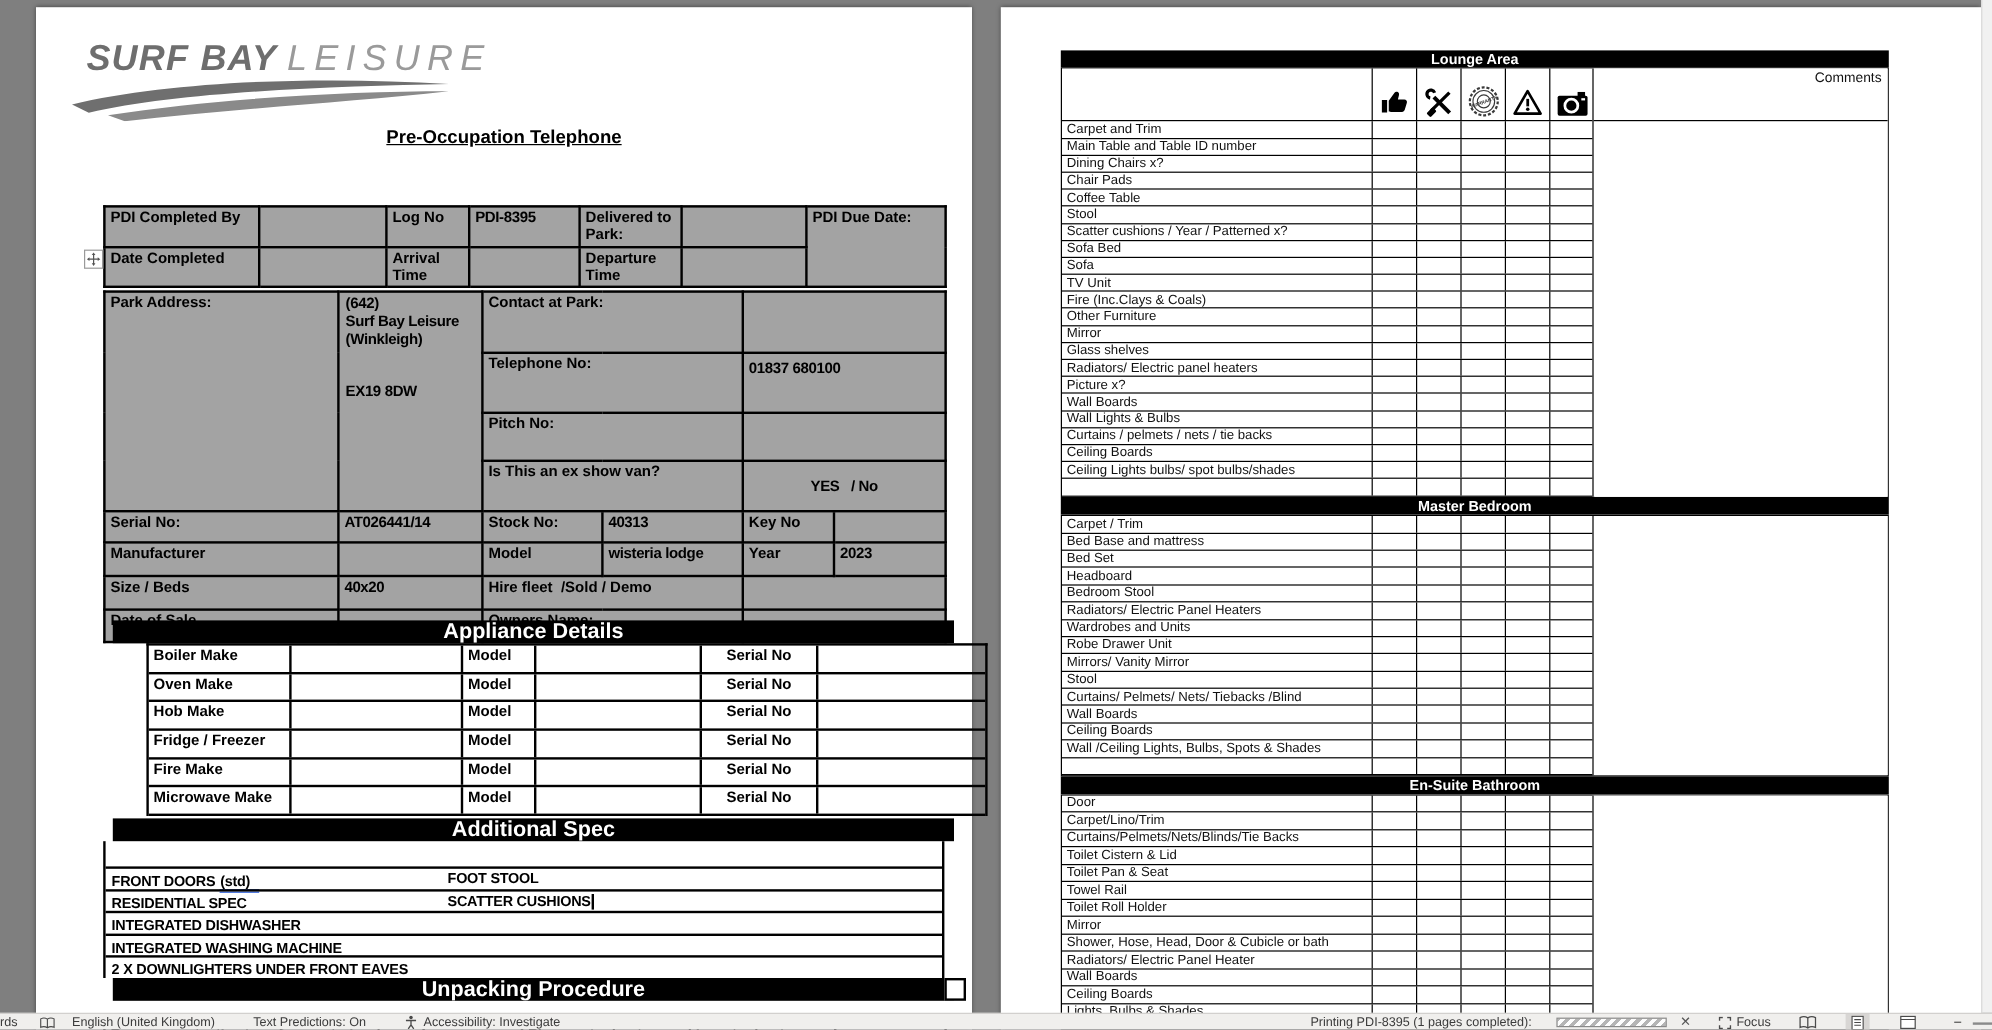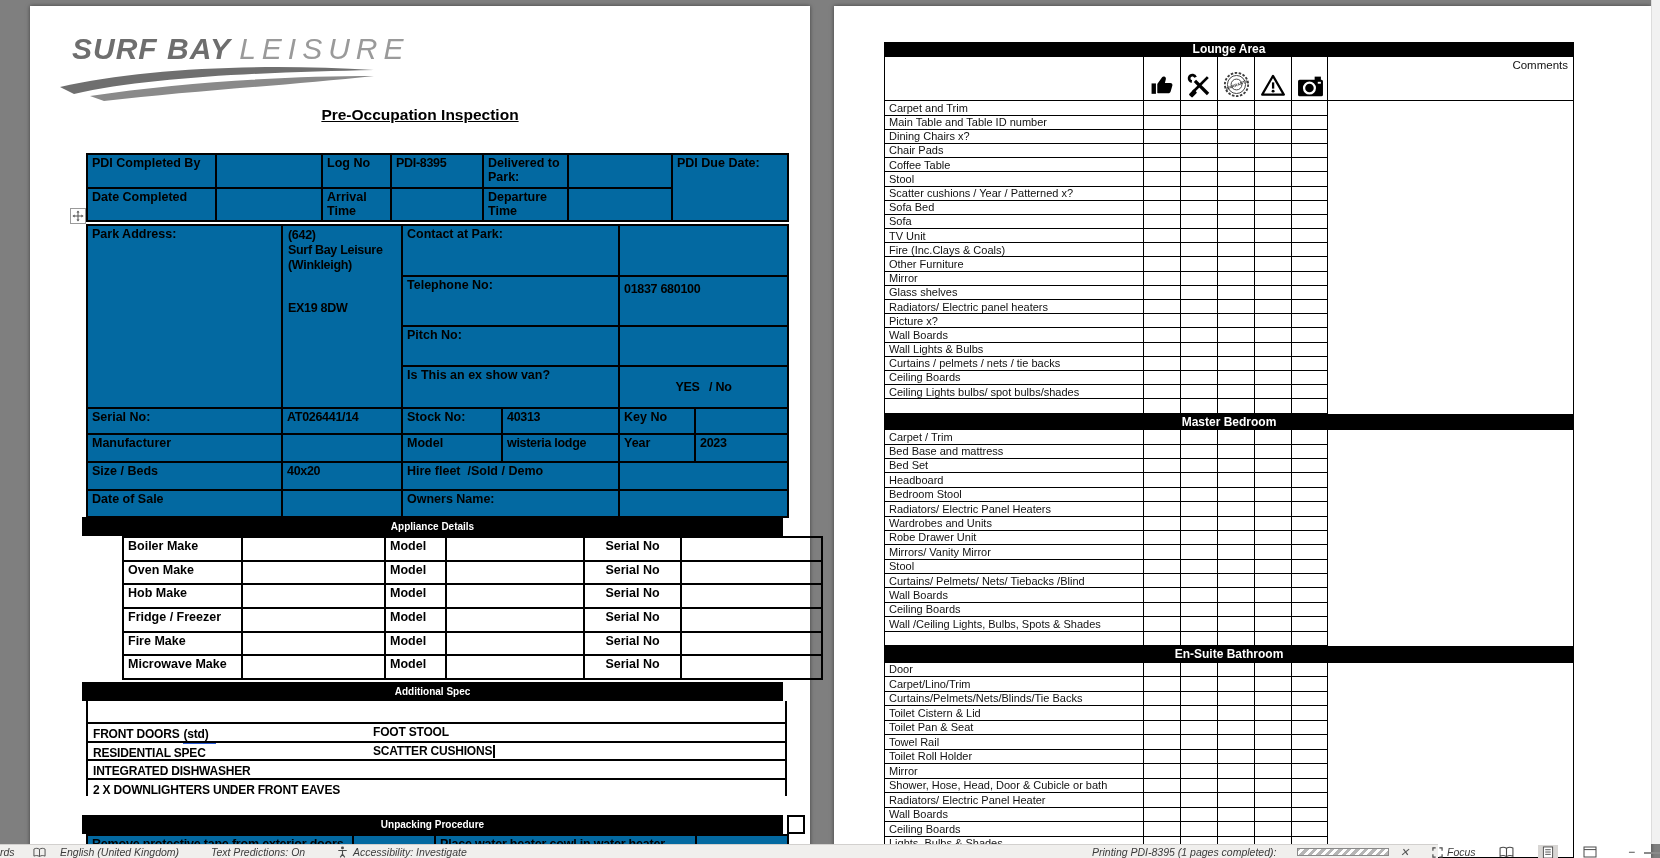--- a/index.html
+++ b/index.html
@@ -10,32 +10,32 @@
   .page-right { left:834px; top:6px; width:817px; height:852px; }
 
   
   .logo-line { position:absolute; left:42px; top:26px; white-space:nowrap; font-style:italic; }
   .logo-part1 { font-size:30px; font-weight:bold; color:#6e6e6e; letter-spacing:1px; }
   .logo-part2 { font-size:30px; font-weight:400; color:#9a9a9a; letter-spacing:6px; margin-left:8px; }
   .logo-swoosh { position:absolute; left:26px; top:57px; }
   .doc-title { position:absolute; top:100px; left:0; width:100%; text-align:center;
                font-size:15.5px; font-weight:bold; text-decoration:underline; color:#000; }
 
-  table.frm { border-collapse:collapse; table-layout:fixed; position:absolute; background:#0369a1; }
+  table.frm { border-collapse:collapse; table-layout:fixed; position:absolute; background:#a3a3a3;margin-top:18px; }
   table.frm td { border:2px solid #000; font-size:12.5px; padding:1px 4px; vertical-align:top;
                  overflow:hidden; line-height:1.15; }
   .lbl { font-weight:bold; color:#000; }
   .val { font-weight:bold; letter-spacing:-0.3px; font-size:12px; color:#000; }
 
   .tbl-info { left:56px; top:147px; width:701px; }
   .tbl-details { left:56px; top:218px; width:701px; }
 
   .blackbar { position:absolute; background:#000; color:#fff; font-weight:bold;
               text-align:center; overflow:hidden; }
-  .bar-left { left:52px; width:701px; height:19px; font-size:10px; line-height:19px; }
+  .bar-left { left:64px; width:701px; height:19px; font-size:18px; line-height:19px; }
 
   .appliances { position:absolute; left:56px; top:530px; width:701px; border:2px solid #000; border-bottom:none;margin-left:36px; }
   .app-row { display:flex; height:23.7px; border-bottom:2px solid #000; }
   .app-row > div { border-right:2px solid #000; padding:1px 4px; font-size:12.5px; overflow:hidden; white-space:nowrap; }
   .app-row > div:last-child { border-right:none; }
   .ac1{width:119px;} .ac2{width:143px;} .ac3{width:61px;} .ac4{width:138px;} .ac5{width:97px;text-align:center;} .ac6{flex:1;}
 
   .addl { position:absolute; left:56px; top:695px; width:701px; border:2px solid #000; border-bottom:none; border-top:none; }
   .addl-spacer { height:21px; }
   .addl-row { position:relative; height:18.6px; border-top:2px solid #000; font-size:12px; font-weight:bold; letter-spacing:-0.2px; }
@@ -68,22 +68,22 @@
   .sec-row .chk:last-child { border-right:none; }
   .comments-col { position:absolute; top:0; right:0; bottom:0; width:246px; border-left:1px solid #000; background:#fff;text-align:right; }
   .icon-head { display:flex; height:44px; border-bottom:1px solid #000; width:444px; }
   .icon-head .spacer { width:259px; border-right:1px solid #000; }
   .icon-head .icol { width:37px; border-right:1px solid #000; display:flex; align-items:flex-end;
                      justify-content:center; padding-bottom:2px; }
   .icon-head .icol:last-child { border-right:none; }
   .comments-head { height:44px; border-bottom:1px solid #000; font-size:11.5px; padding:2px 5px; color:#111; }
 
   
-  .status-bar { position:absolute; left:0; top:844px; width:1438px; height:14px; background:#f0efed;
-                border-top:1px solid #d2d0ce; z-index:9; font-size:10.5px; color:#3b3b3b;font-style:italic; }
+  .status-bar { position:absolute; left:0; top:844px; width:1660px; height:14px; background:#f0efed;
+                border-top:1px solid #d2d0ce; z-index:9; font-size:10.5px; color:#3b3b3b; }
   .sb { position:absolute; top:1px; line-height:12px; white-space:nowrap; }
   .progress { position:absolute; left:1297px; top:3px; width:92px; height:8px; border:1px solid #8a8a8a;
               background:repeating-linear-gradient(-45deg,#b5b5b5 0 3px,#fdfdfd 3px 6px); }
   .viewbtn { position:absolute; top:0; height:14px; display:flex; align-items:center; justify-content:center; width:20px; }
   .viewbtn.sel { background:#d8d6d4; }
   .zoom-line { position:absolute; left:1644px; top:7px; width:16px; height:2px; background:#8a8a8a; }
 
   .scroll-strip { position:absolute; right:0; top:0; width:9px; height:844px; background:#f1f1f1;
                   border-left:1px solid #dcdcdc; z-index:4; }
 </style>
@@ -95,21 +95,21 @@
   <div class="page page-left">
 
     <div class="logo-line">
       <span class="logo-part1">SURF BAY</span><span class="logo-part2">LEISURE</span>
     </div>
     <svg class="logo-swoosh" width="322" height="38" viewBox="0 0 322 38">
       <path d="M4 24 C85 5 205 0 318 7 C225 9 95 13 18 31 Z" fill="#6f6f6f"></path>
       <path d="M34 33 C125 19 232 13 318 13 C235 22 135 28 48 38 Z" fill="#8a8a8a"></path>
     </svg>
 
-    <div class="doc-title">Pre-Occupation Inspection</div>
+    <div class="doc-title">Pre-Occupation Telephone</div>
 
     <table class="frm tbl-info">
       <colgroup>
           <col style="width:129px">
           <col style="width:106px">
           <col style="width:69px">
           <col style="width:92px">
           <col style="width:85px">
           <col style="width:104px">
           <col style="width:116px">
@@ -271,20 +271,23 @@
       <div class="addl-row">
         <span class="addl-left"><span>FRONT DOORS</span><span class="flag">(std)</span></span>
         <span class="addl-right">FOOT STOOL</span>
       </div>
       <div class="addl-row">
         <span class="addl-left">RESIDENTIAL SPEC</span>
         <span class="addl-right"><span>SCATTER CUSHIONS</span><span class="caret"></span></span>
       </div>
       <div class="addl-row">
         <span class="addl-left">INTEGRATED DISHWASHER</span>
+      </div>
+      <div class="addl-row">
+        <span class="addl-left">INTEGRATED WASHING MACHINE</span>
       </div>
       <div class="addl-row">
         <span class="addl-left">2 X DOWNLIGHTERS UNDER FRONT EAVES</span>
       </div>
     </div>
 
     <div class="blackbar bar-left bar-unpack">Unpacking Procedure</div>
     <div class="unpack-stub"></div>
 
     <table class="frm tbl-unpack">

